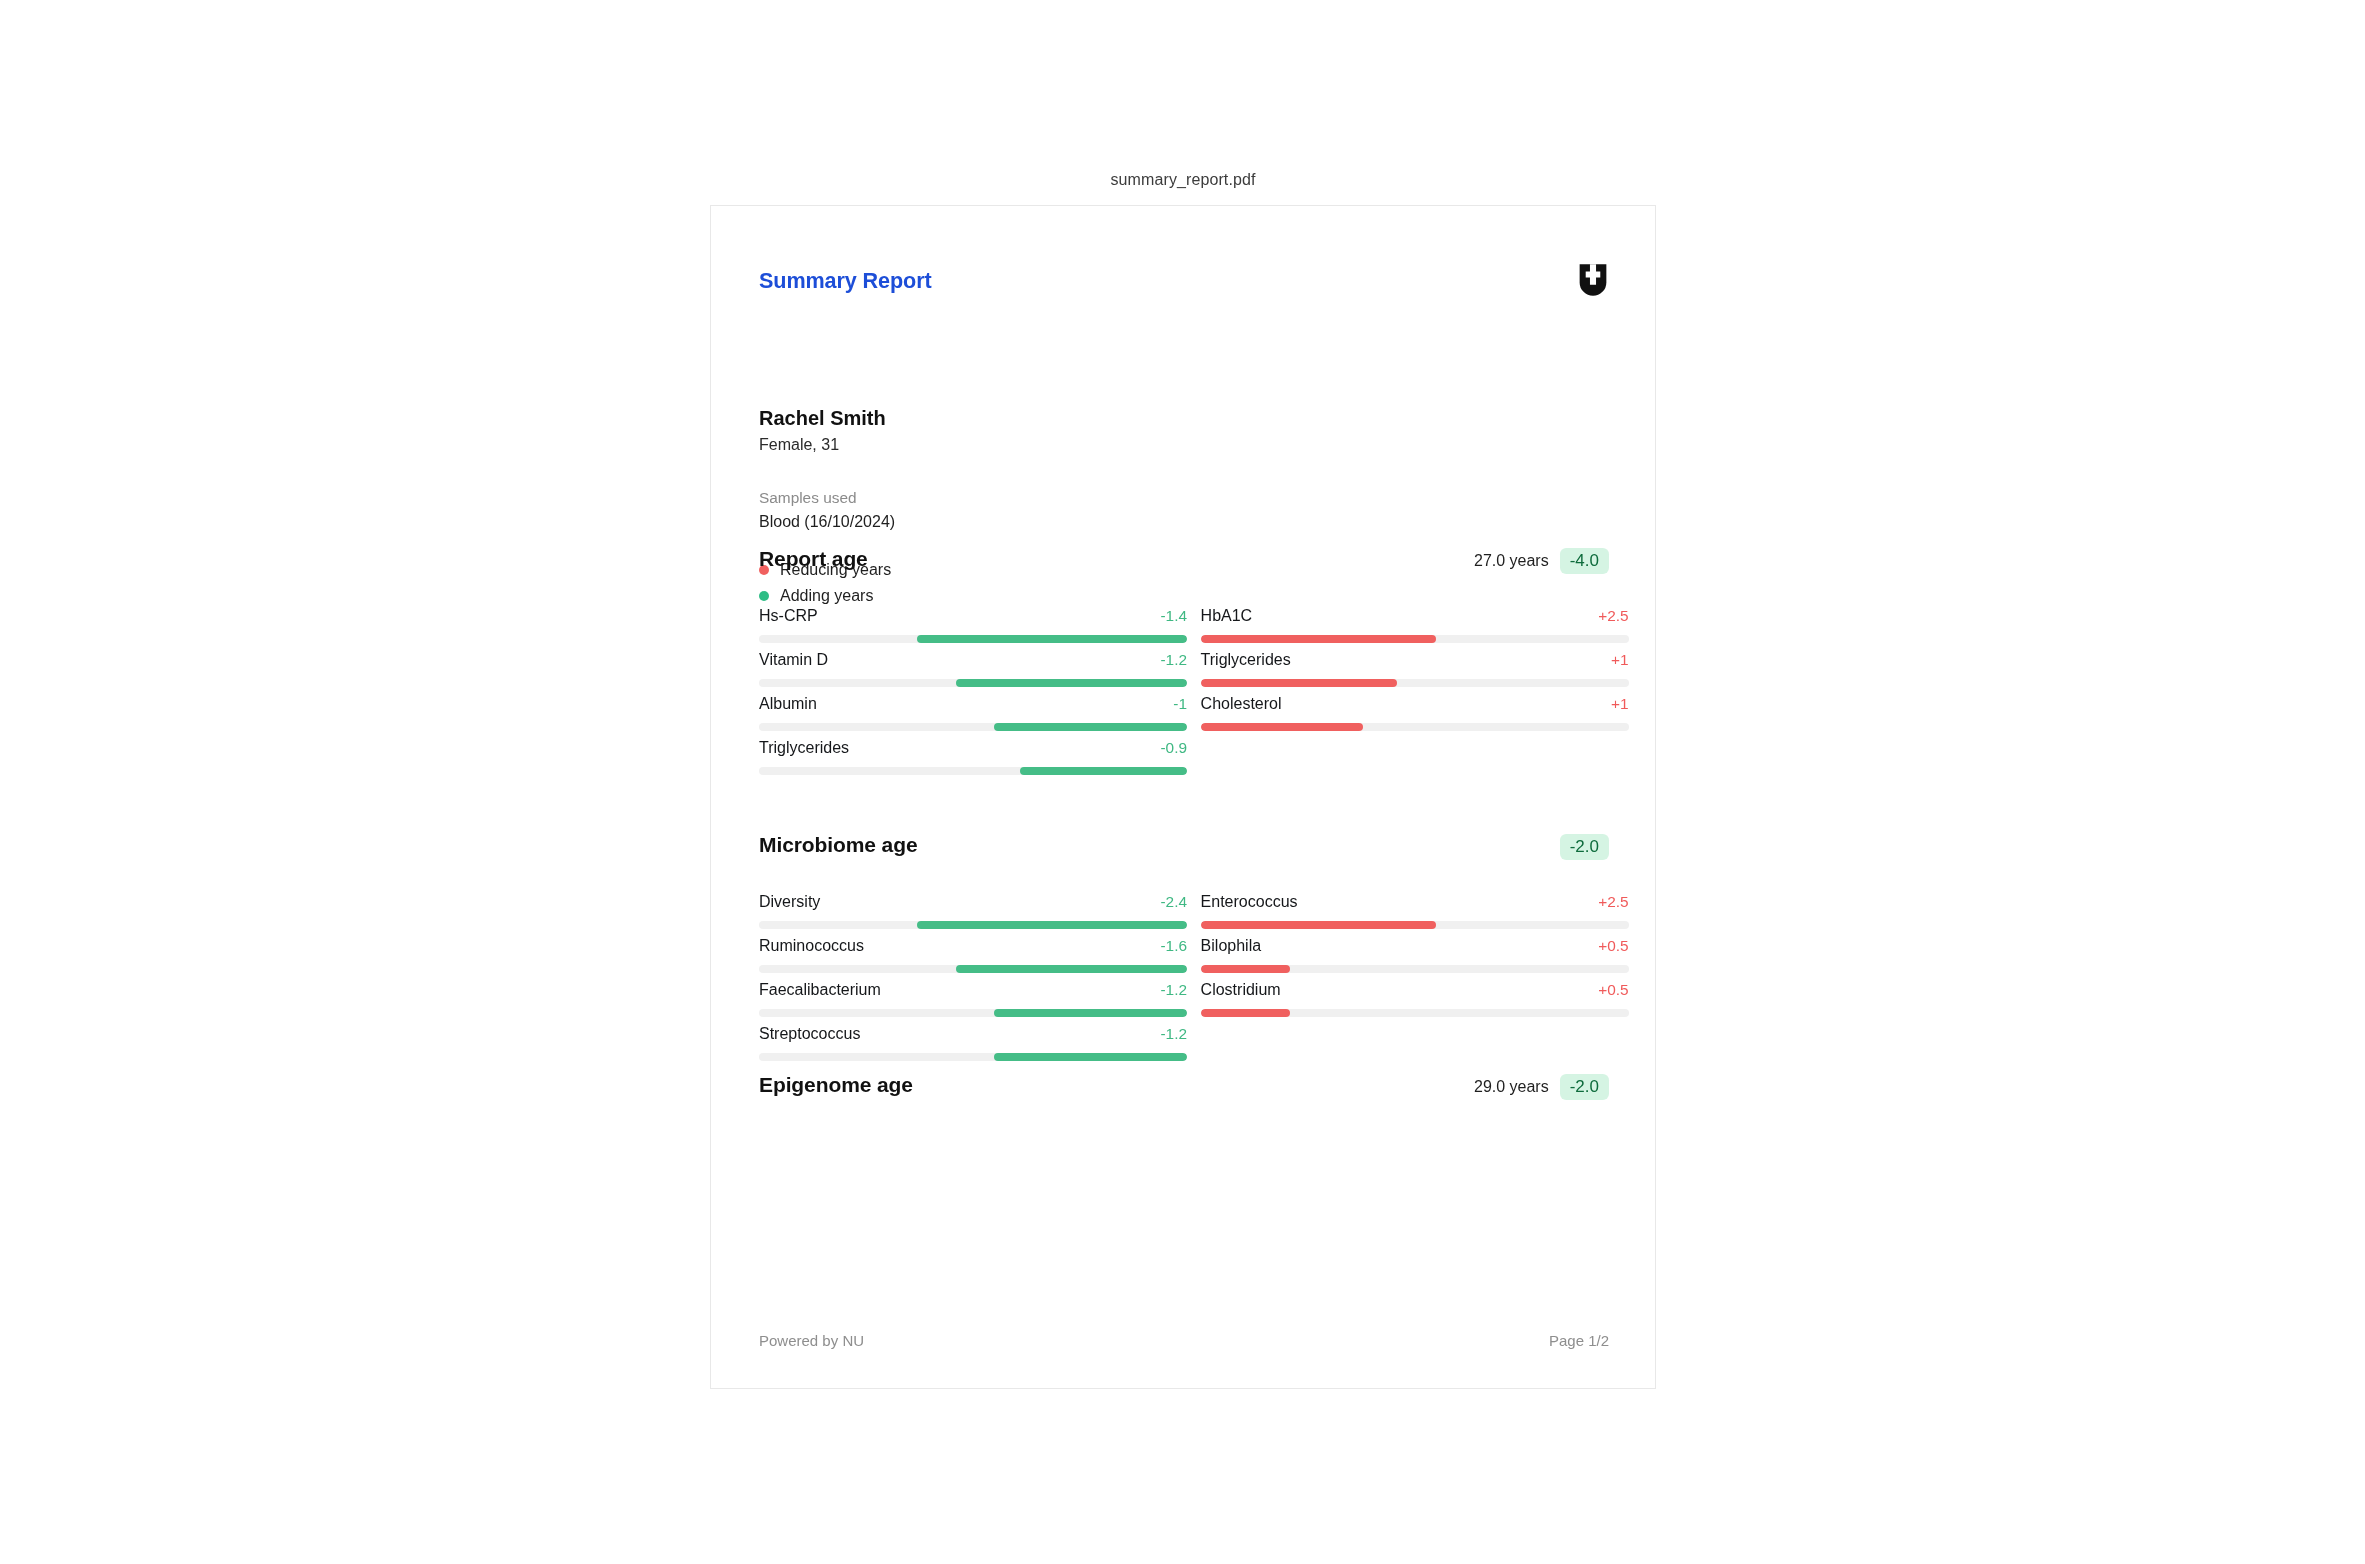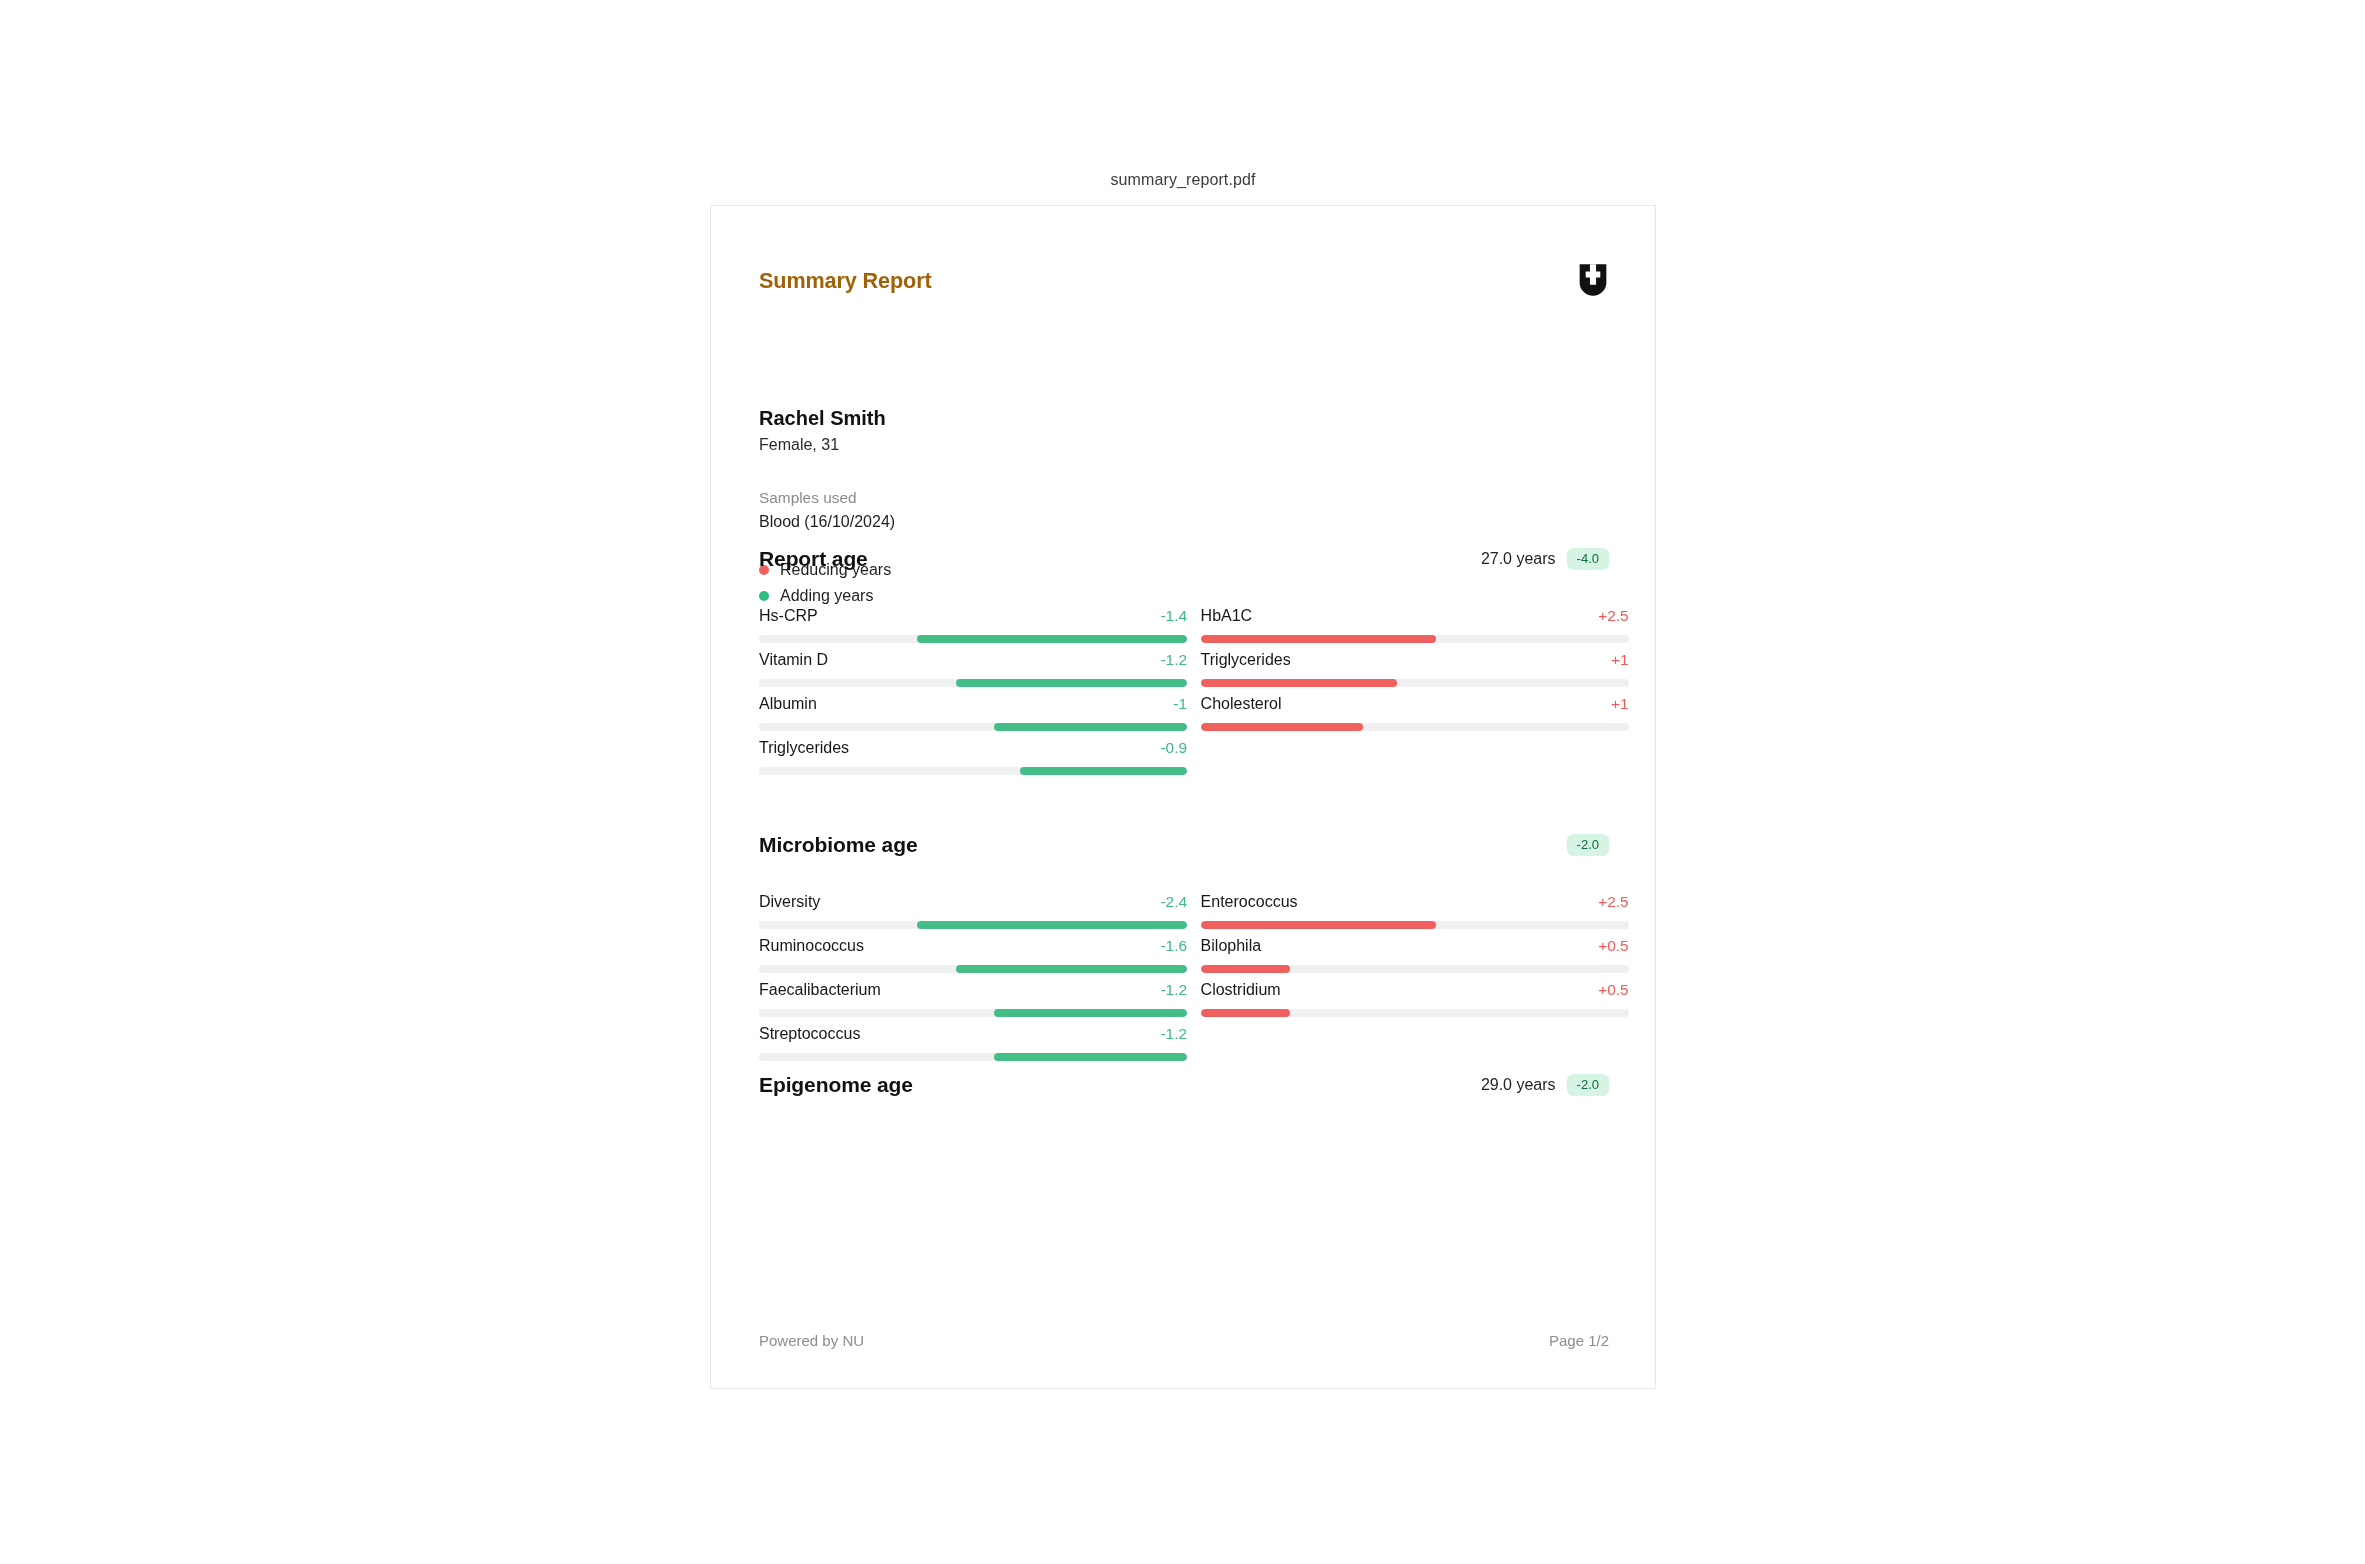--- a/index.html
+++ b/index.html
@@ -61,21 +61,21 @@
     top: 62px;
     width: 850px;
     height: 37px;
   }
   .doc-title {
     position: absolute;
     left: 0;
     top: 0;
     font-size: 21.6px;
     font-weight: bold;
-    color: #a16207;
+    color: #1d4ed8;
     letter-spacing: -0.1px;
   }
   .brand-logo {
     position: absolute;
     right: 0px;
     top: -5px;
     width: 32px;
     height: 34px;
   }
 
@@ -160,21 +160,21 @@
   }
   .section-years {
     font-size: 16px;
     color: #1f1f1f;
     white-space: nowrap;
   }
   .section-badge {
     display: inline-block;
     background: #d5f4e3;
     color: #0e6b3c;
-    font-size: 13px;
+    font-size: 17px;
     border-radius: 6.2px;
     padding: 4.3px 10px 5px 10px;
     line-height: 1;
     white-space: nowrap;
   }
 
   
   .metrics {
     position: relative;
     margin-top: 26px;

